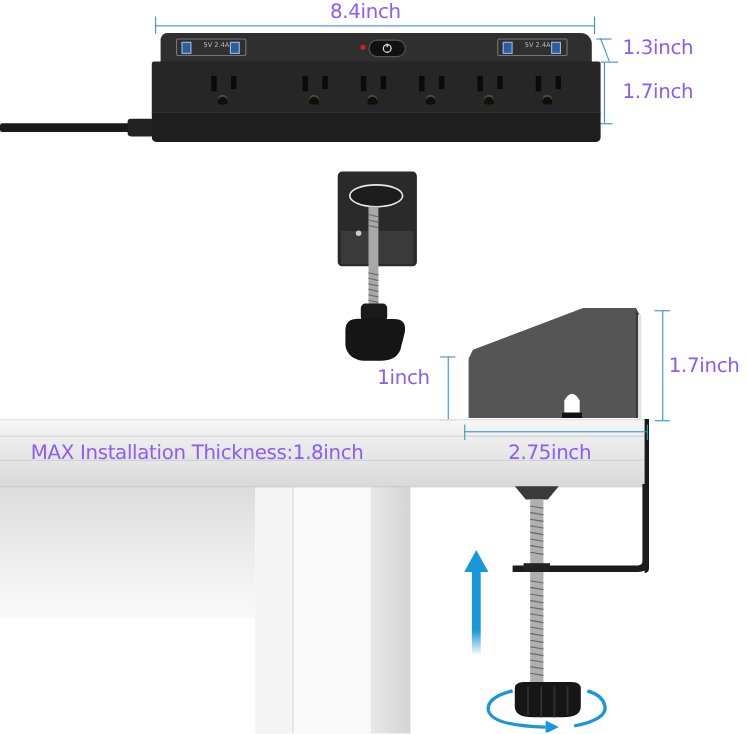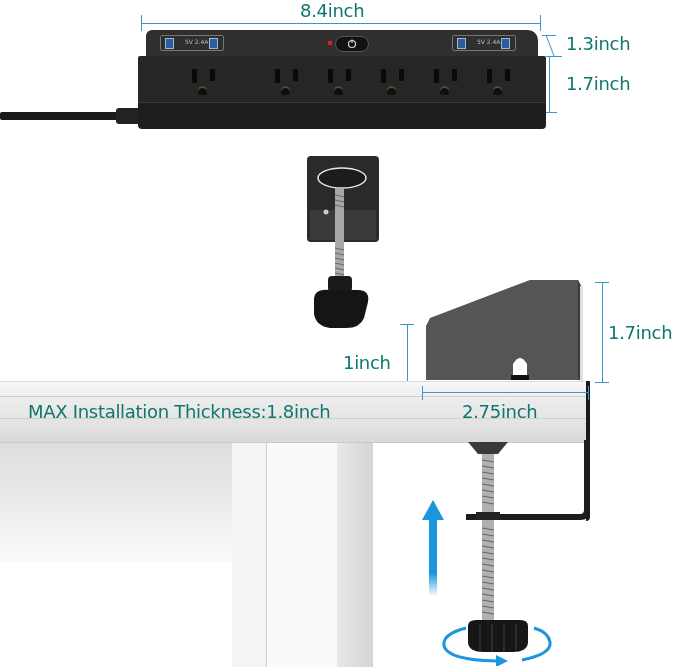--- a/index.html
+++ b/index.html
@@ -1,18 +1,18 @@
 <!DOCTYPE html>
 <html><head>
   <meta charset="utf-8">
   <style>
     html, body { margin: 0; padding: 0; background: #ffffff; }
     body { width: 679px; height: 667px; position: relative; overflow: hidden; font-family: "DejaVu Sans", sans-serif; }
     .abs { position: absolute; }
-    .dim-text { position: absolute; color: #0f766e; font-family: "DejaVu Sans", sans-serif; font-size: 18px; white-space: nowrap; letter-spacing: -0.3px; }
+    .dim-text { position: absolute; color: #8b5cf6; font-family: "DejaVu Sans", sans-serif; font-size: 18px; white-space: nowrap; letter-spacing: -0.3px; }
     .dim-line { position: absolute; background: #3a95c8; }
     
     .desk-top { position: absolute; left: 0; top: 381px; width: 589px; height: 60px;
       background: linear-gradient(#f7f7f7 0%, #ececec 30%, #e3e3e3 70%, #d9d9d9 100%);
       border-top: 1px solid #dcdcdc; border-bottom: 1px solid #c9c9c9; }
     .desk-groove { position: absolute; left: 0; width: 589px; height: 1px; background: #d0d0d0; }
     .desk-back { position: absolute; left: 0; top: 442px; width: 232px; height: 120px;
       background: linear-gradient(#dcdcdc, #f2f2f2 70%, #fafafa); }
     .leg { position: absolute; top: 442px; height: 225px; }
     
@@ -133,21 +133,21 @@
   <path d="M6 48 L10 40 L110 2 L158 2 L162 10 L162 102 L6 102 Z" fill="#555555"></path>
   <path d="M158 2 L162 10 L162 102 L158 102 Z" fill="#3a3a3a"></path>
   <rect x="160" y="8" width="3" height="96" fill="#e0e0e0"></rect>
   <path d="M93 102 L93 86 Q100 74 107 86 L107 102 Z" fill="#ffffff"></path>
   <rect x="91" y="97" width="18" height="5" fill="#111"></rect>
 </svg>
 
 <div class="dim-line" style="left:407px;top:324px;width:1px;height:58px;"></div>
 <div class="dim-line" style="left:400px;top:324px;width:14px;height:1px;"></div>
 <div class="dim-line" style="left:400px;top:382px;width:14px;height:1px;"></div>
-<div class="dim-text" style="left:343px;top:352px;">1inch</div>
+<div class="dim-text" style="left:343px;top:333px;">1inch</div>
 
 <div class="dim-line" style="left:602px;top:282px;width:1px;height:100px;"></div>
 <div class="dim-line" style="left:595px;top:282px;width:14px;height:1px;"></div>
 <div class="dim-line" style="left:595px;top:382px;width:14px;height:1px;"></div>
 <div class="dim-text" style="left:608px;top:322px;">1.7inch</div>
 
 <div class="desk-back"></div>
 <div class="leg" style="left:232px;width:34px;background:#f4f4f4;border-right:1px solid #d0d0d0;"></div>
 <div class="leg" style="left:267px;width:70px;background:#fafafa;"></div>
 <div class="leg" style="left:337px;width:36px;background:linear-gradient(90deg,#e8e8e8,#d4d4d4);"></div>

